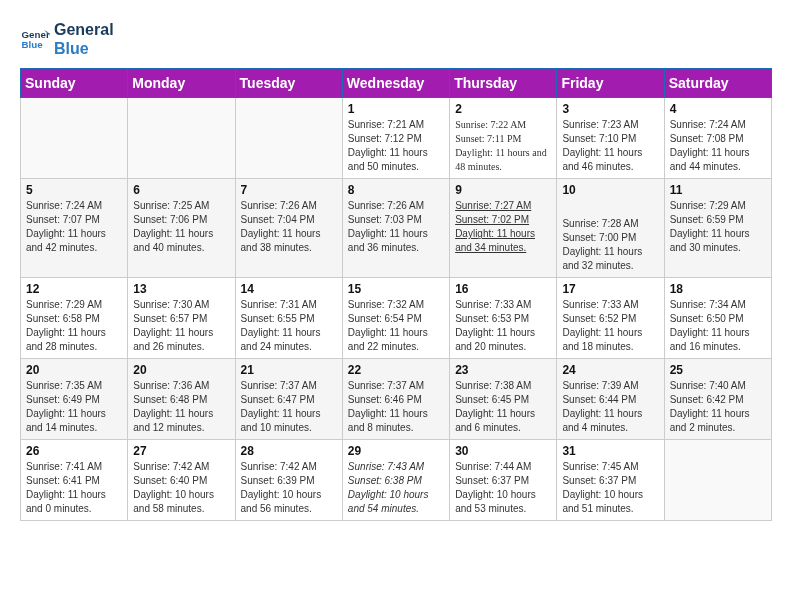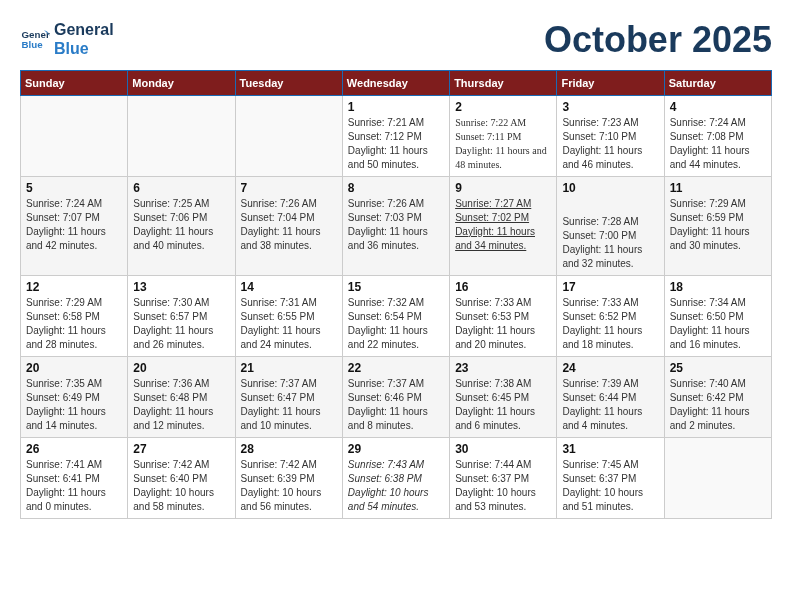--- a/index.html
+++ b/index.html
@@ -37,23 +37,23 @@
     .subtitle {
       font-size: 15px;
       color: #333;
     }
     table {
       width: 100%;
       border-collapse: collapse;
       border: 1px solid #ccc;
     }
     thead th {
-      background: #7f1d1d;
+      background: #a21caf;
       color: #fff;
-      font-size: 11px;
+      font-size: 14px;
       padding: 6px 4px;
       text-align: left;
       border: 1px solid #1a6ab5;
     }
     tbody td {
       border: 1px solid #ccc;
       vertical-align: top;
       padding: 4px 5px;
       font-size: 10.5px;
       color: #222;
@@ -89,21 +89,20 @@
       <text x="2" y="32" font-size="13" font-weight="bold" fill="#2a7cc7">Blue</text>
       <polygon points="32,8 40,16 36,10" fill="#2a7cc7"></polygon>
       <polygon points="36,10 40,16 38,12" fill="#1a3a5c"></polygon>
     </svg>
     <div style="display:flex;flex-direction:column;line-height:1.2;">
       <span style="font-size:16px;font-weight:bold;color:#1a3a5c;">General</span>
       <span style="font-size:16px;font-weight:bold;color:#2a7cc7;">Blue</span>
     </div>
   </div>
   <div class="title-block">
-    <div class="month-title">October 2025</div>
   </div>
 </div>
 
 <table>
   <thead>
     <tr>
     <th>Sunday</th>
         <th>Monday</th>
         <th>Tuesday</th>
         <th>Wednesday</th>

